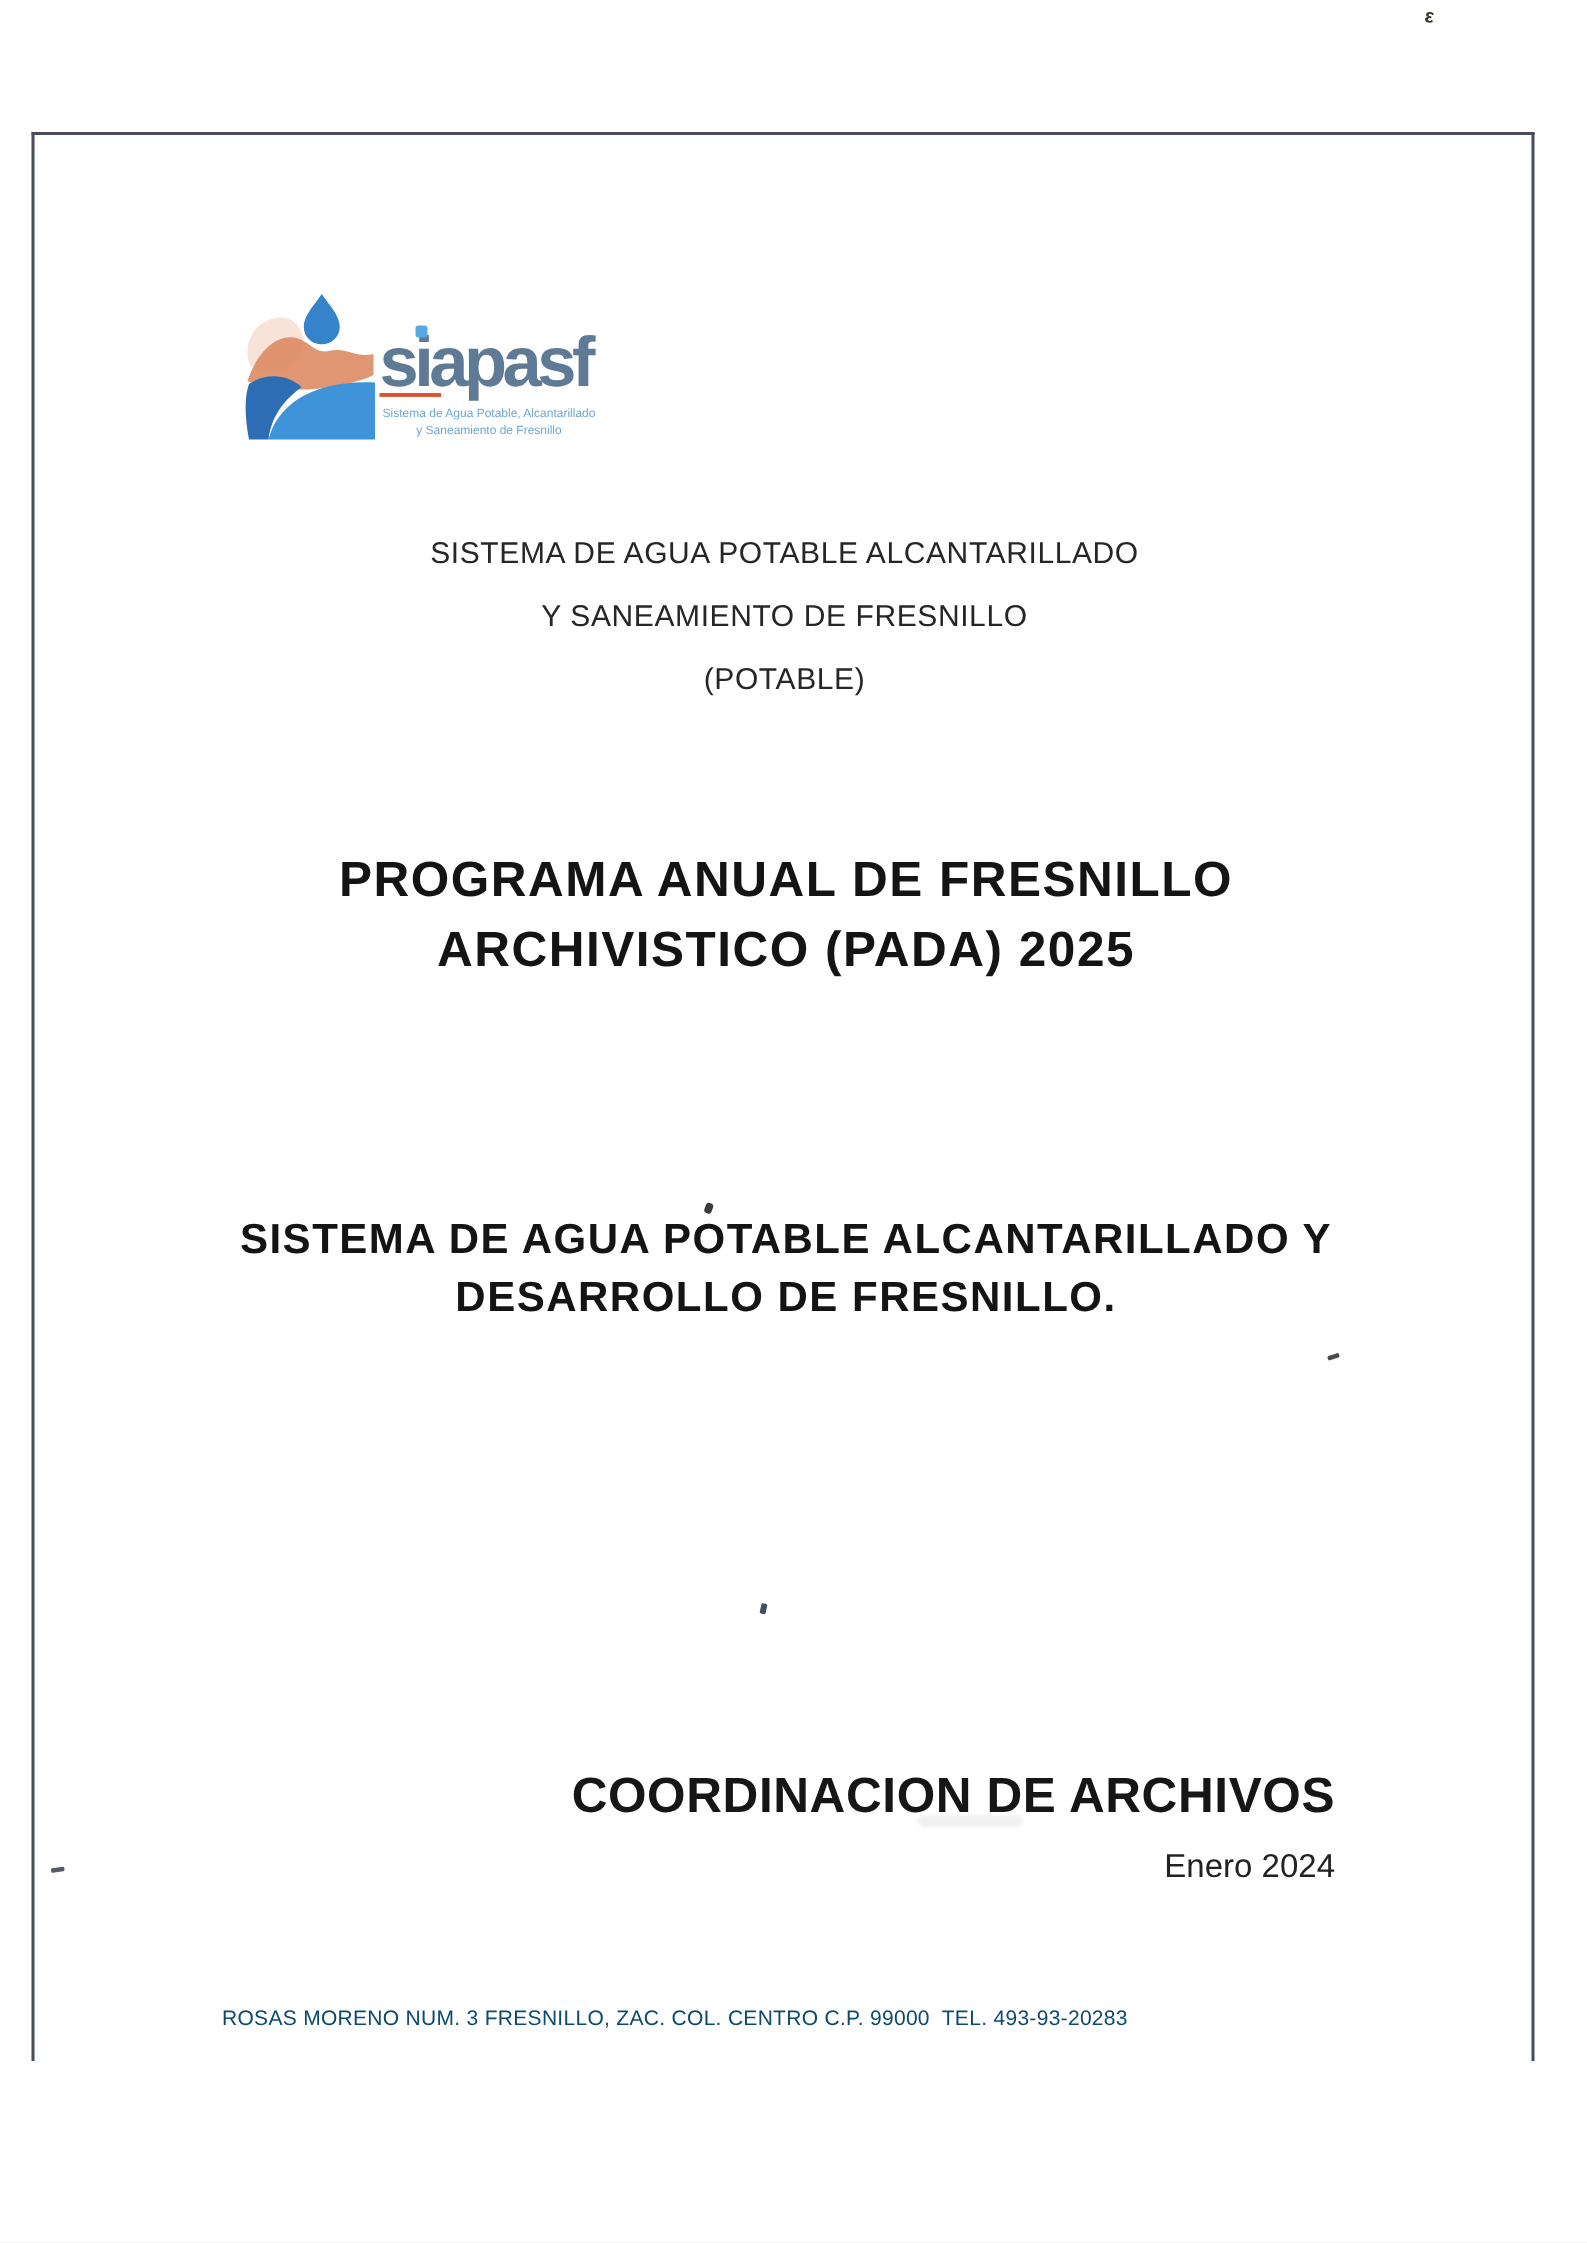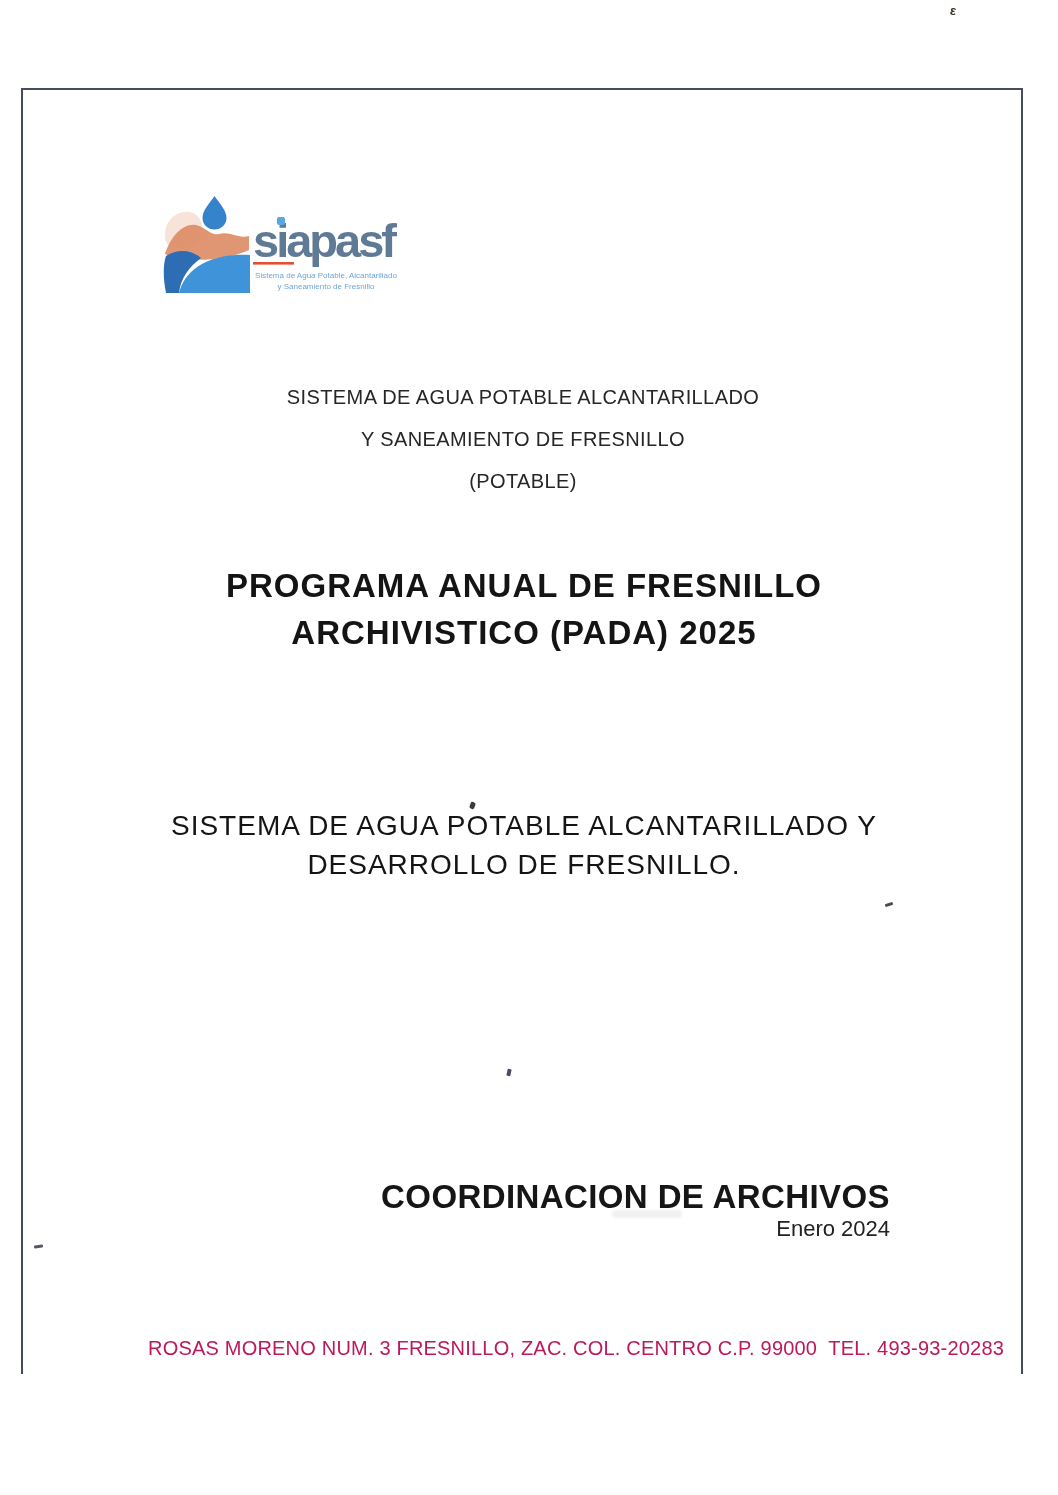--- a/index.html
+++ b/index.html
@@ -25,21 +25,21 @@
     border-top: 2px solid #474c5e;
     border-left: 2px solid #474c5e;
     border-right: 2px solid #474c5e;
   }
 
   .logo { position: absolute; left: 158px; top: 190px; width: 252px; height: 118px; }
 
   .org-block {
     position: absolute;
     left: 1px;
-    top: 376px;
+    top: 348px;
     width: 1044px;
     text-align: center;
     font-size: 20px;
     line-height: 42px;
     letter-spacing: 0.4px;
     color: #262626;
   }
 
   .doc-title {
     position: absolute;
@@ -54,43 +54,43 @@
     color: #141414;
   }
 
   .doc-subtitle {
     position: absolute;
     left: 1px;
     top: 806px;
     width: 1046px;
     text-align: center;
     font-size: 28px;
-    font-weight: normal;
+    font-weight: bold;
     line-height: 39px;
     letter-spacing: 1px;
     color: #141414;
   }
 
   .dept-block {
     position: absolute;
     top: 1178px;
     right: 168px;
     text-align: right;
     color: #161616;
   }
   .dept-name { font-size: 33px; font-weight: bold; letter-spacing: 0.4px; }
-  .dept-date { font-size: 22px; font-weight: normal; color: #222; }
+  .dept-date { font-size: 22px; font-weight: normal; margin-top: 15px; color: #222; }
 
   .footer-line {
     position: absolute;
     left: 148px;
     top: 1337px;
-    font-size: 20px;
+    font-size: 14px;
     letter-spacing: 0.2px;
-    color: #be185d;
+    color: #0c4a6e;
     white-space: pre;
   }
 
   
   .artifact { position: absolute; }
   .speck-top-right { left: 950px; top: 3px; font-size: 13px; font-weight: bold; color: #3b3228; transform: rotate(8deg); }
   .speck-dot { left: 470px; top: 802px; width: 5px; height: 7px; background: #3a3a3a; border-radius: 2px; transform: rotate(20deg); }
   .speck-dash-right { left: 885px; top: 903px; width: 8px; height: 3px; background: #4a4a4a; border-radius: 1px; transform: rotate(-18deg); }
   .speck-small { left: 507px; top: 1069px; width: 4px; height: 7px; background: #474c66; border-radius: 1px; transform: rotate(12deg); }
   .speck-dash-left { left: 34px; top: 1245px; width: 9px; height: 3px; background: #565a66; border-radius: 1px; transform: rotate(-8deg); }

